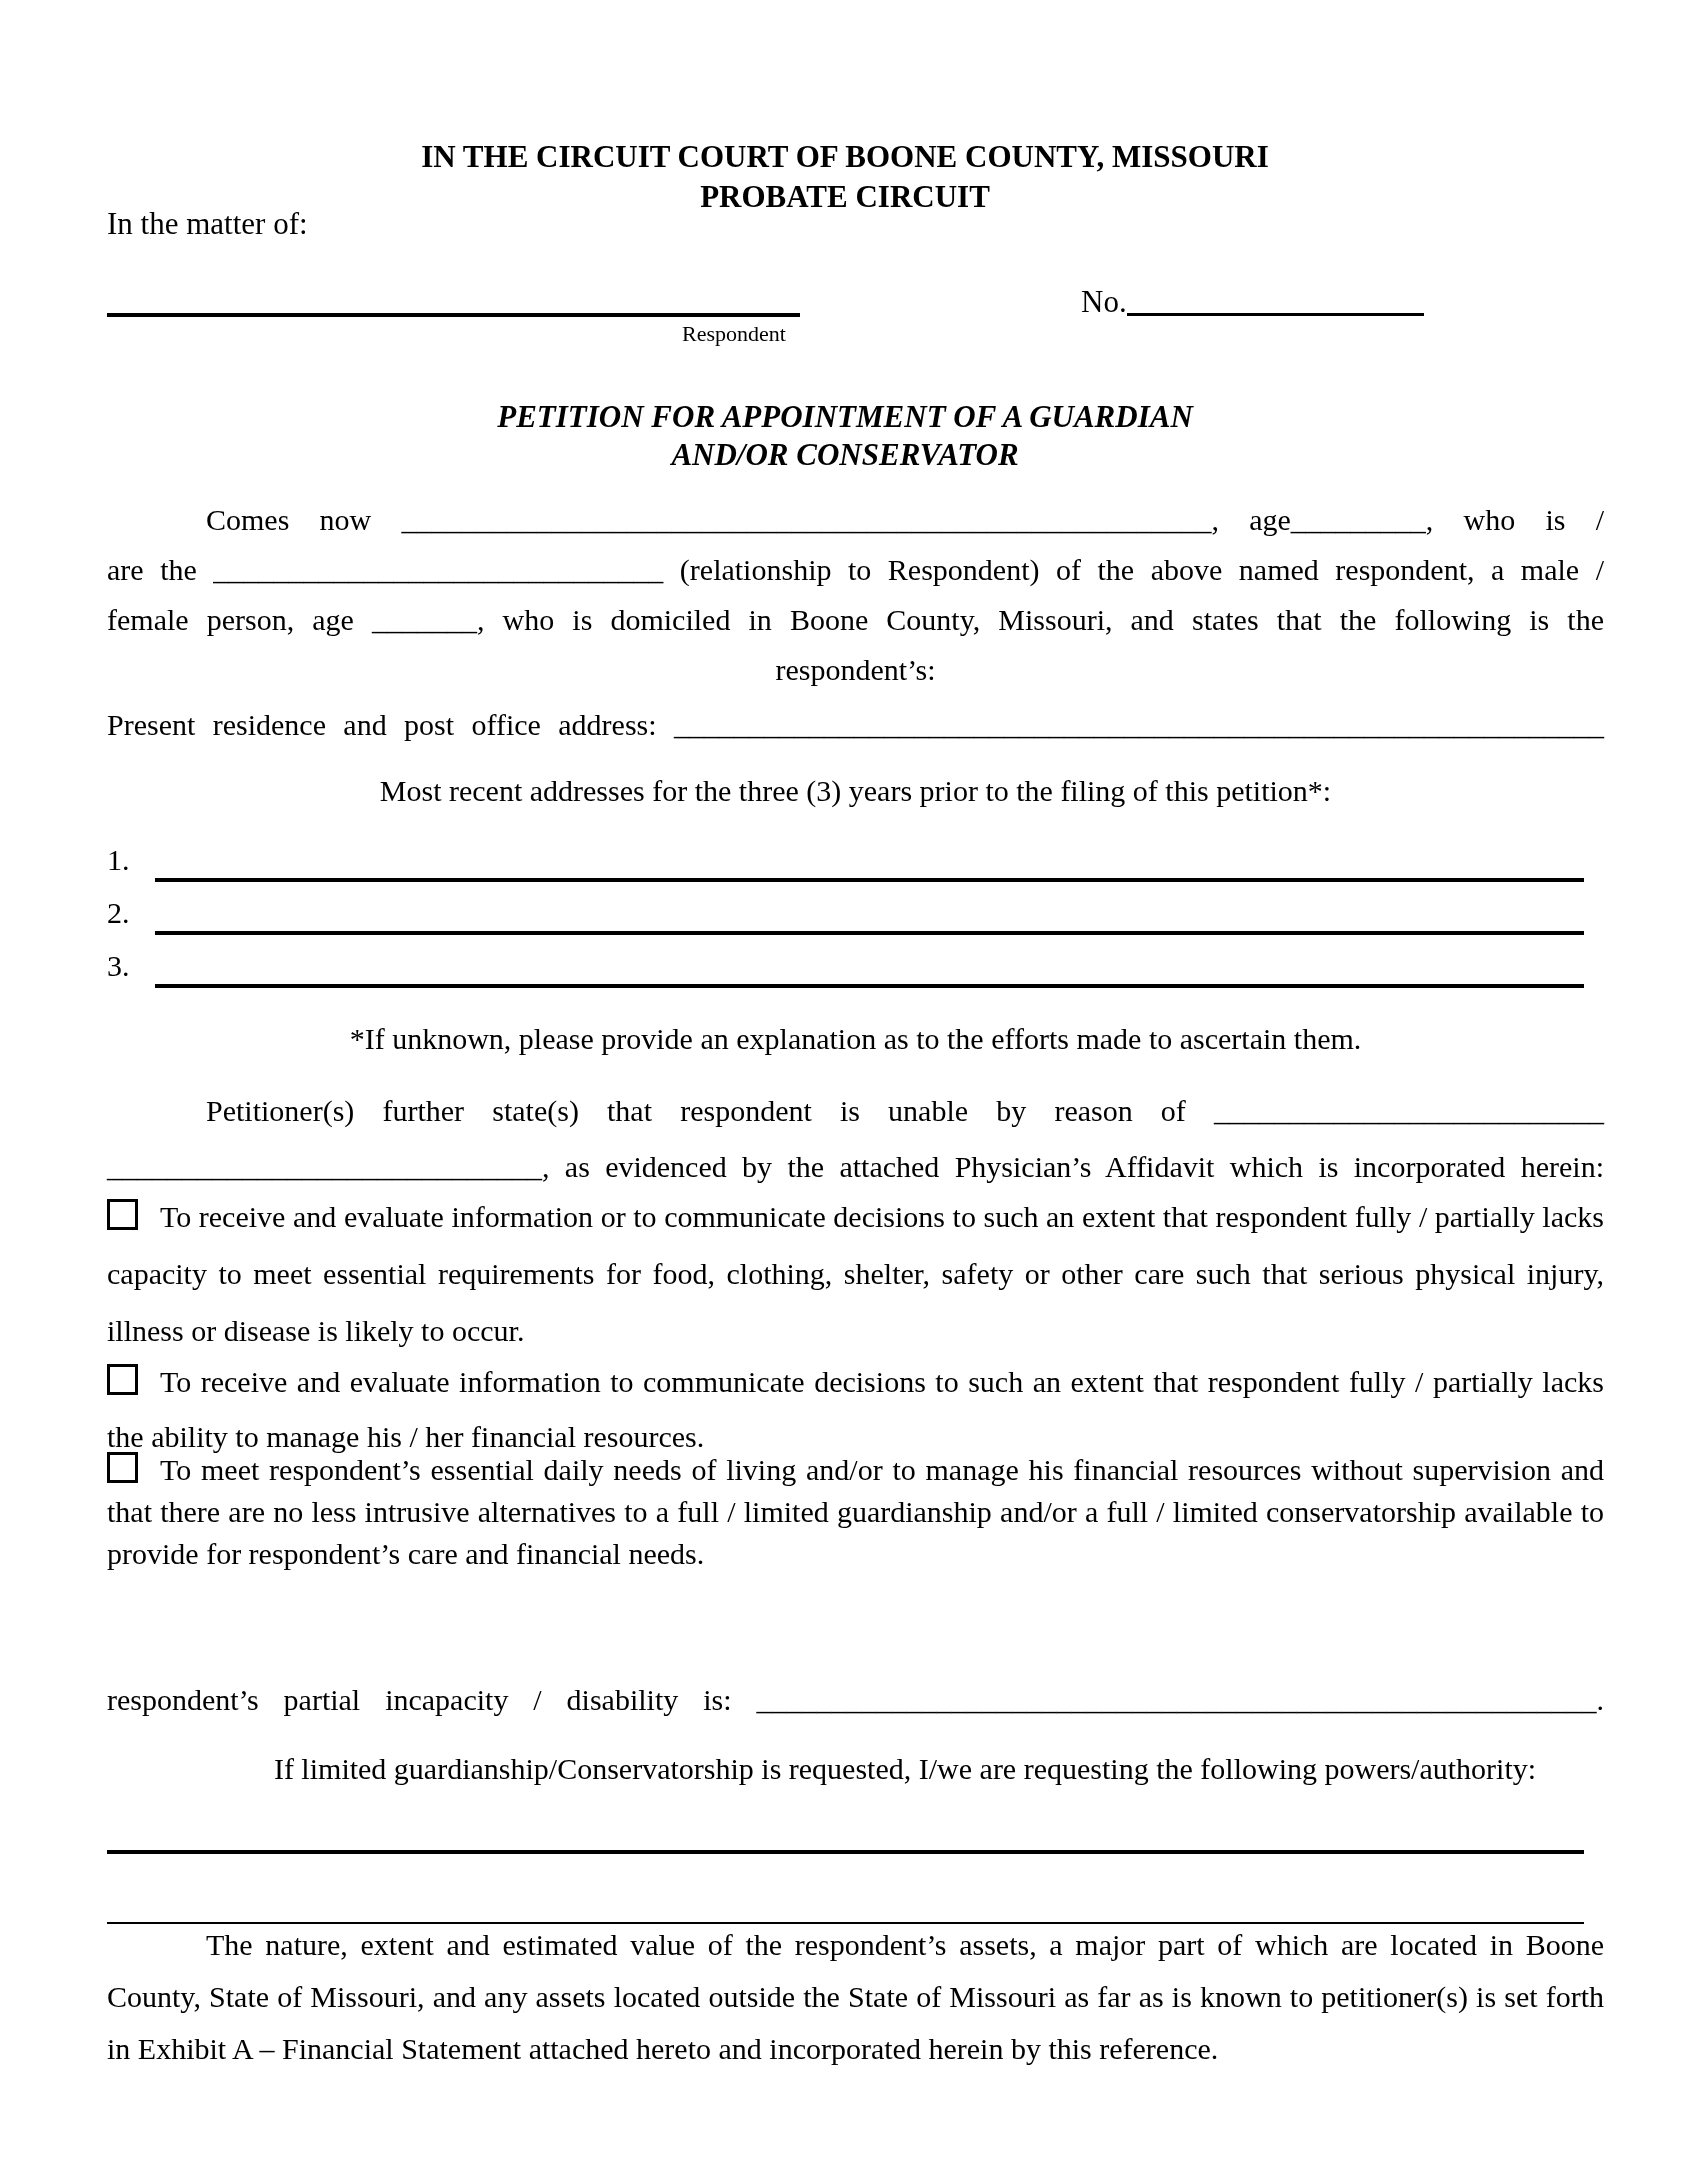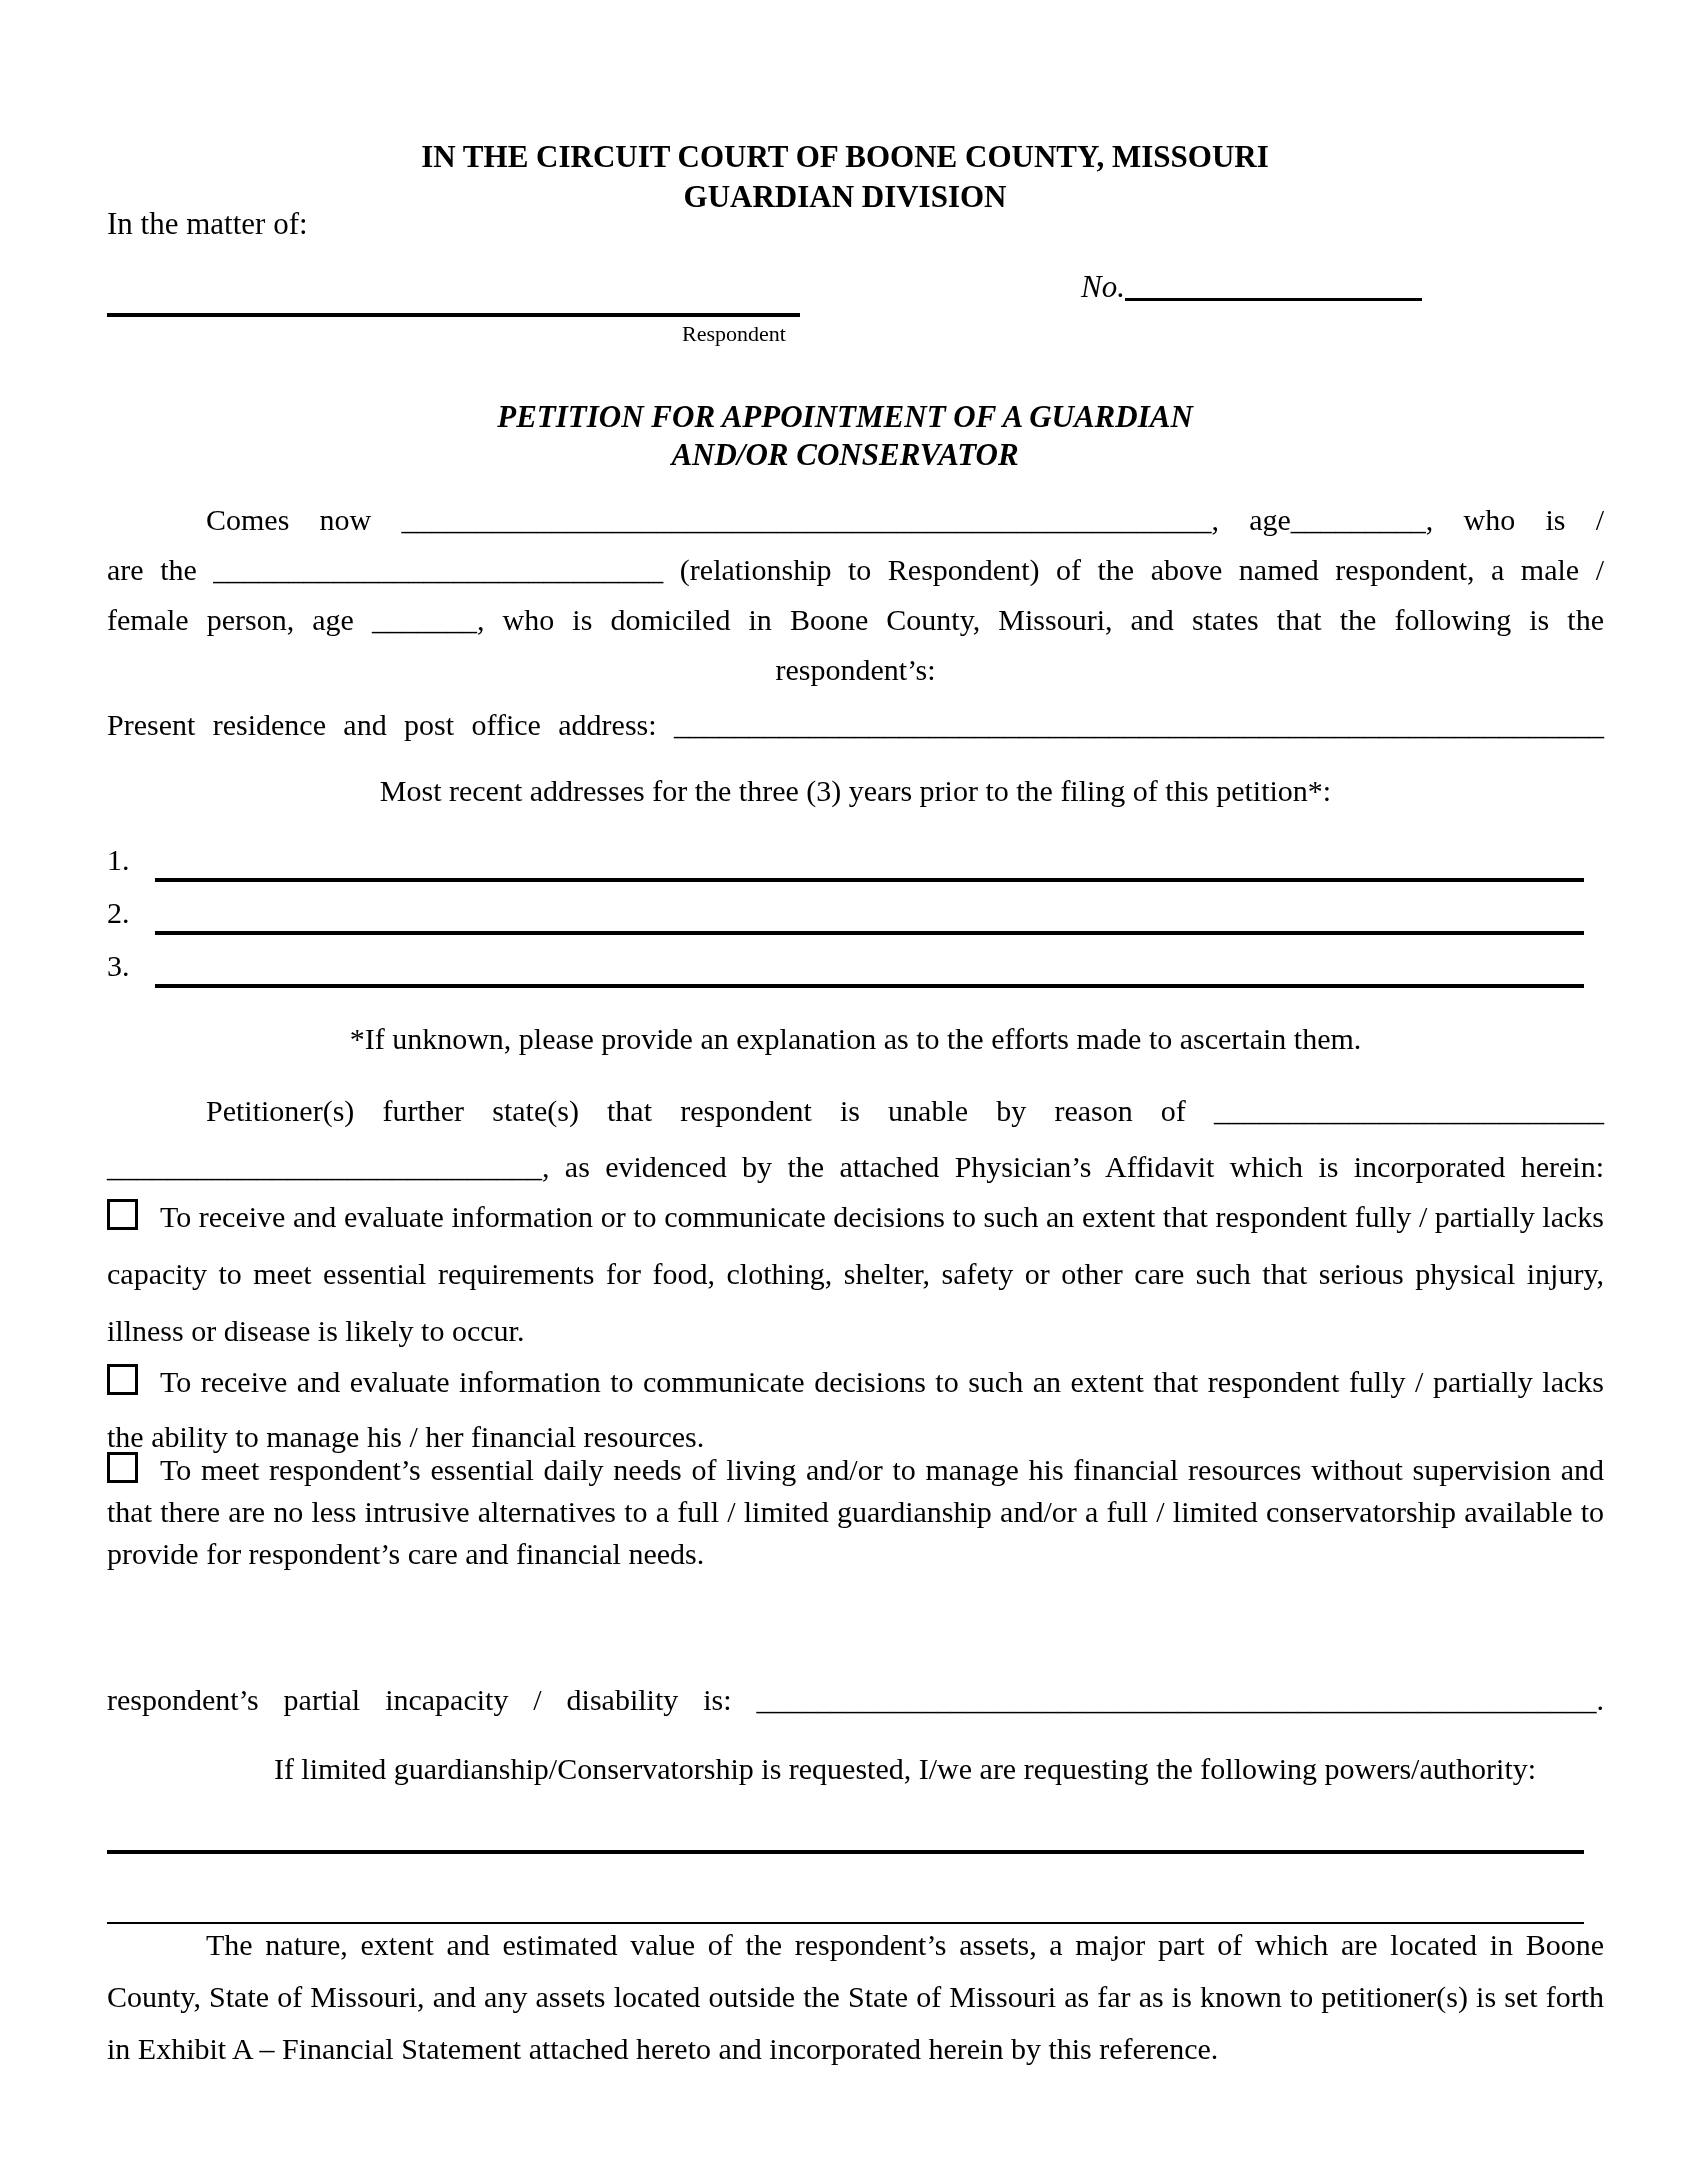--- a/index.html
+++ b/index.html
@@ -44,29 +44,29 @@
   }
   .para{position:absolute;left:107px;width:1497px;}
 </style>
 </head>
 <body>
 
 <div class="page">
 
   <div class="abs center court bold" style="top:137px;">
     <div>IN THE CIRCUIT COURT OF BOONE COUNTY, MISSOURI</div>
-    <div>GUARDIAN DIVISION</div>
+    <div>PROBATE CIRCUIT</div>
   </div>
 
   <div class="abs body-col" style="top:206px;font-size:31px;">In the matter of:</div>
 
   <div class="abs rule" style="left:107px;top:313px;width:693px;"></div>
   <div class="abs resp-label" style="left:93px;top:321px;width:693px;font-size:22px;">Respondent</div>
 
-  <div class="abs" style="left:1081px;top:268px;font-size:31px;font-style:italic;">
+  <div class="abs" style="left:1081px;top:283px;font-size:31px;">
     <span>No.</span><span class="no-line"></span>
   </div>
 
   <div class="abs center doc-title bold" style="top:398px;">
     <div>PETITION FOR APPOINTMENT OF A GUARDIAN</div>
     <div>AND/OR CONSERVATOR</div>
   </div>
 
   <div class="para" style="top:495px;line-height:50px;">
     <div class="jl indent">Comes now ______________________________________________________, age_________, who is /</div>

